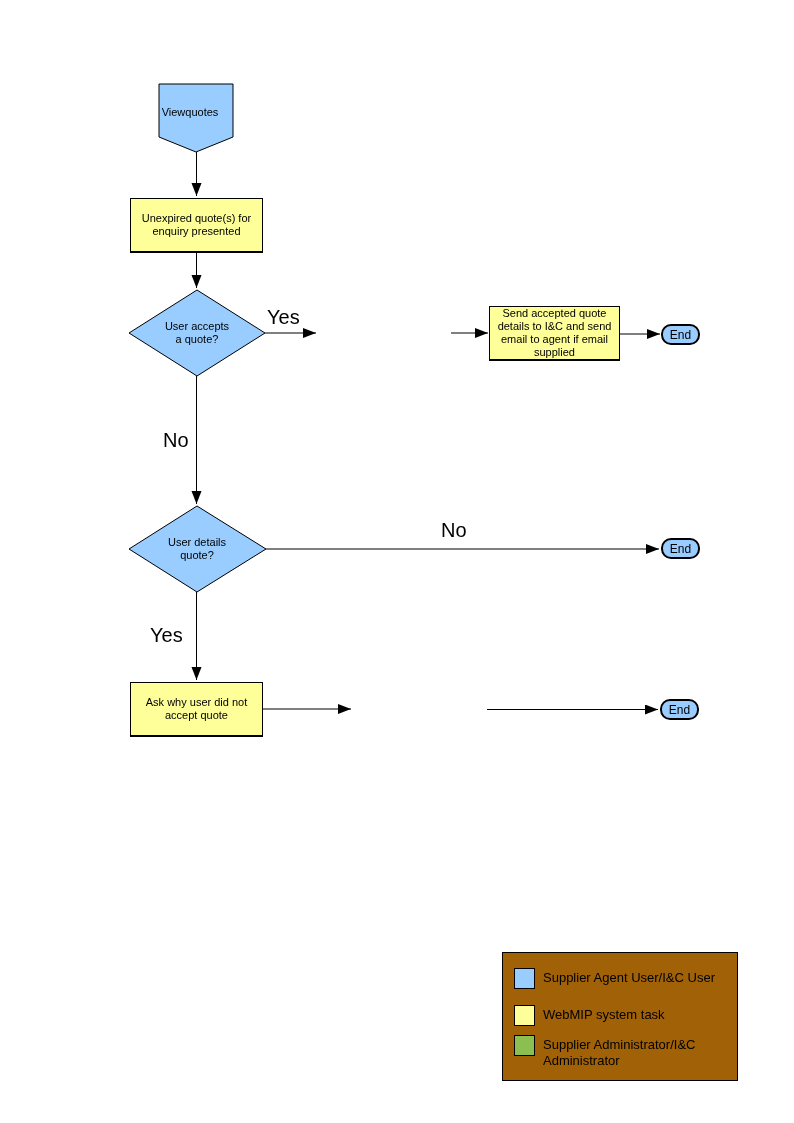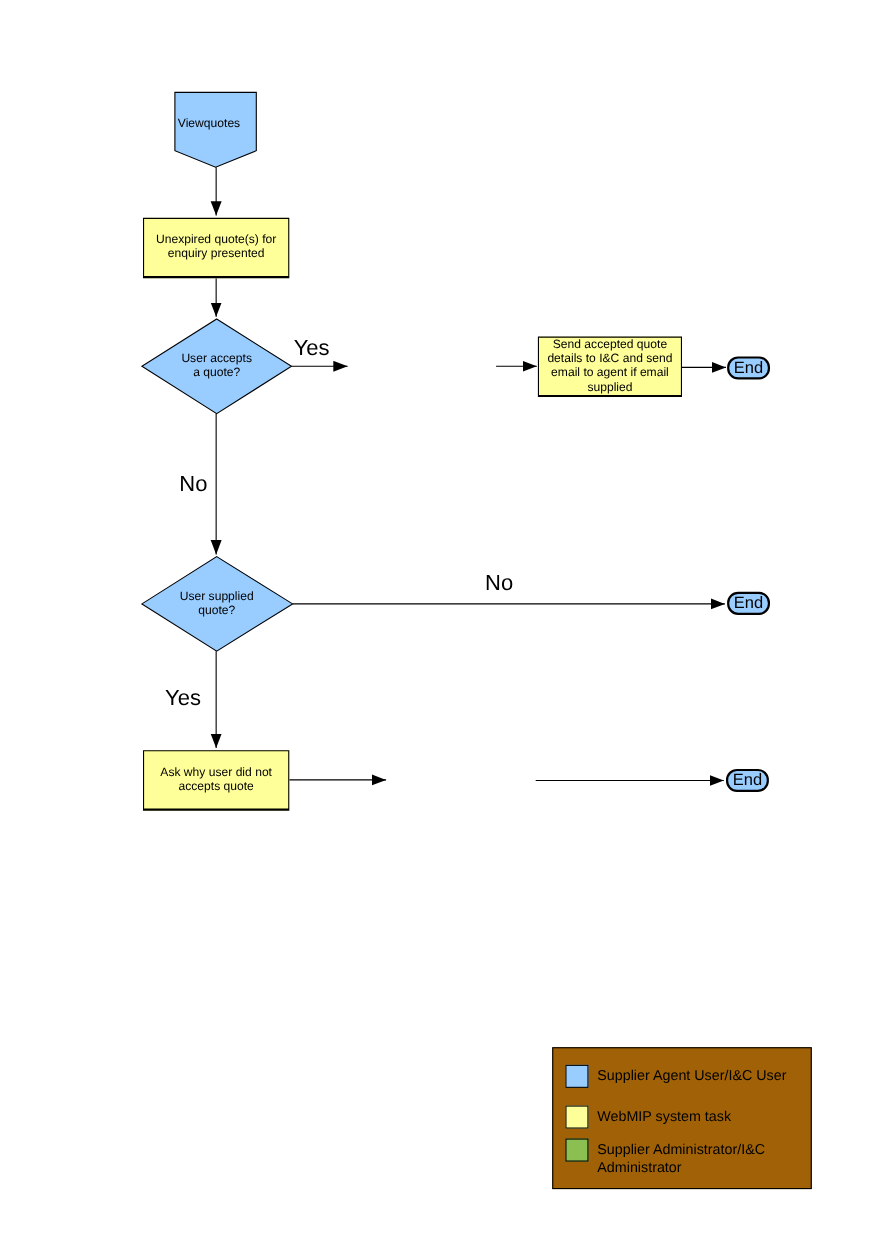--- a/index.html
+++ b/index.html
@@ -20,21 +20,21 @@
     padding:2px 4px; white-space:pre-wrap;
   }
   .shape-label {
     position:absolute; display:flex; align-items:center; justify-content:center;
     text-align:center; font-size:11px; line-height:13px; pointer-events:none;
   }
   .end {
     position:absolute; box-sizing:border-box; width:39px; height:21px;
     background:#99CCFF; border:2px solid #000; border-radius:10px;
     display:flex; align-items:center; justify-content:center;
-    font-size:15px;
+    font-size:12px;
   }
   .edge-label {
     position:absolute; font-size:20px; line-height:29px; letter-spacing:0px;
   }
   .legend {
     position:absolute; left:502px; top:952px; width:236px; height:129px;
     box-sizing:border-box; border:1px solid #000; background:#a16207;
   }
   .legend .swatch {
     position:absolute; left:11px; width:19px; height:19px;
@@ -101,29 +101,29 @@
 
   <div class="edge-label" id="edge-yes-1">Yes</div>
 
 
   <div class="task" id="box-send">Send accepted quote details to I&amp;C and send email to agent if email supplied</div>
 
   <div class="end" id="end-1">End</div>
 
   <div class="edge-label" id="edge-no-1">No</div>
 
-  <div class="shape-label" id="label-reject">User supplied quote?</div>
+  <div class="shape-label" id="label-reject">User details quote?</div>
 
   <div class="edge-label" id="edge-no-2">No</div>
 
   <div class="end" id="end-2">End</div>
 
   <div class="edge-label" id="edge-yes-2">Yes</div>
 
-  <div class="task" id="box-askwhy">Ask why user did not accepts quote</div>
+  <div class="task" id="box-askwhy">Ask why user did not accept quote</div>
 
 
   <div class="end" id="end-3">End</div>
 
   <div class="legend">
     <div class="swatch" id="lg-sw-1" style="background: rgb(153, 204, 255);"></div>
     <div class="lg-label nowrap" id="lg-lb-1">Supplier Agent User/I&amp;C User</div>
 
     <div class="swatch" id="lg-sw-2" style="background: rgb(255, 255, 153);"></div>
     <div class="lg-label nowrap" id="lg-lb-2">WebMIP system task</div>

